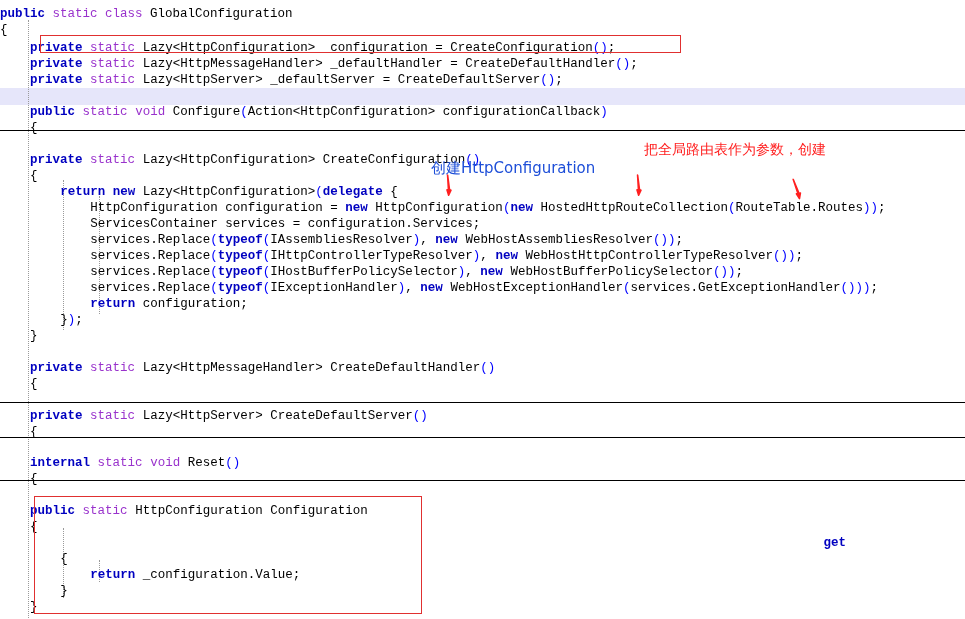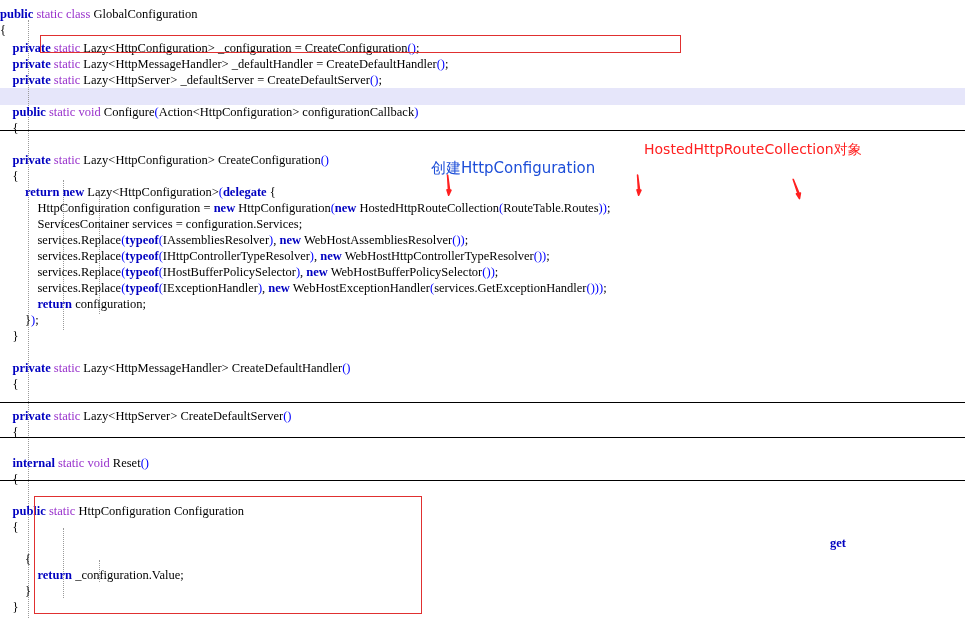--- a/index.html
+++ b/index.html
@@ -23,21 +23,21 @@
 
   
   .code-line {
     position: absolute;
     left: 0;
     width: 846px;
     height: 16px;
     line-height: 16px;
     white-space: pre;
     font-size: 12.5px;
-    font-family: Liberation Serif, serif;
+    font-family: Liberation Mono, monospace;
     color: #000000;
     letter-spacing: 0px;
   }
   .code-line .txt { white-space: pre; }
 
   
   .k-blue   { color: #0000c0; font-weight: bold; }
   .k-purple { color: #9932cc; }
   .k-plain  { color: #000000; }
   .k-paren  { color: #0000ff; }
@@ -151,21 +151,21 @@
       <div class="hrule" style="top: 480px;"></div>
     </div>
 
   <div id="boxes">
       <div class="redbox" style="left: 40px; top: 35px; width: 641px; height: 18px; border-color: rgb(224, 48, 48);"></div>
       <div class="redbox" style="left: 34px; top: 496px; width: 388px; height: 118px; border-color: rgb(224, 48, 48);"></div>
     </div>
 
   <div id="annots">
       <div class="annot annot-1" style="left: 431px; top: 160px; color: #1d4ed8;"><div>创建HttpConfiguration</div></div>
-      <div class="annot annot-2" style="left: 644px; top: 141px; color: rgb(255, 32, 32);"><div>HostedHttpRouteCollection对象</div></div>
+      <div class="annot annot-2" style="left: 644px; top: 141px; color: rgb(255, 32, 32);"><div>把全局路由表作为参数，创建</div></div>
     </div>
 
   <div id="arrows">
       <div class="arrow" style="left: 437px; top: 176px; transform: rotate(35deg);"><svg width="20" height="20" viewBox="0 0 20 20">
           <path d="M3 1 L14 13 L11 13.5 L15.5 17 L14.5 11.5 L12.5 13 Z" fill="#ff2020" stroke="#ff2020" stroke-width="1.6" stroke-linejoin="round"></path>
         </svg></div>
       <div class="arrow" style="left: 627px; top: 176px; transform: rotate(35deg);"><svg width="20" height="20" viewBox="0 0 20 20">
           <path d="M3 1 L14 13 L11 13.5 L15.5 17 L14.5 11.5 L12.5 13 Z" fill="#ff2020" stroke="#ff2020" stroke-width="1.6" stroke-linejoin="round"></path>
         </svg></div>
       <div class="arrow" style="left: 786px; top: 180px; transform: rotate(20deg);"><svg width="20" height="20" viewBox="0 0 20 20">

